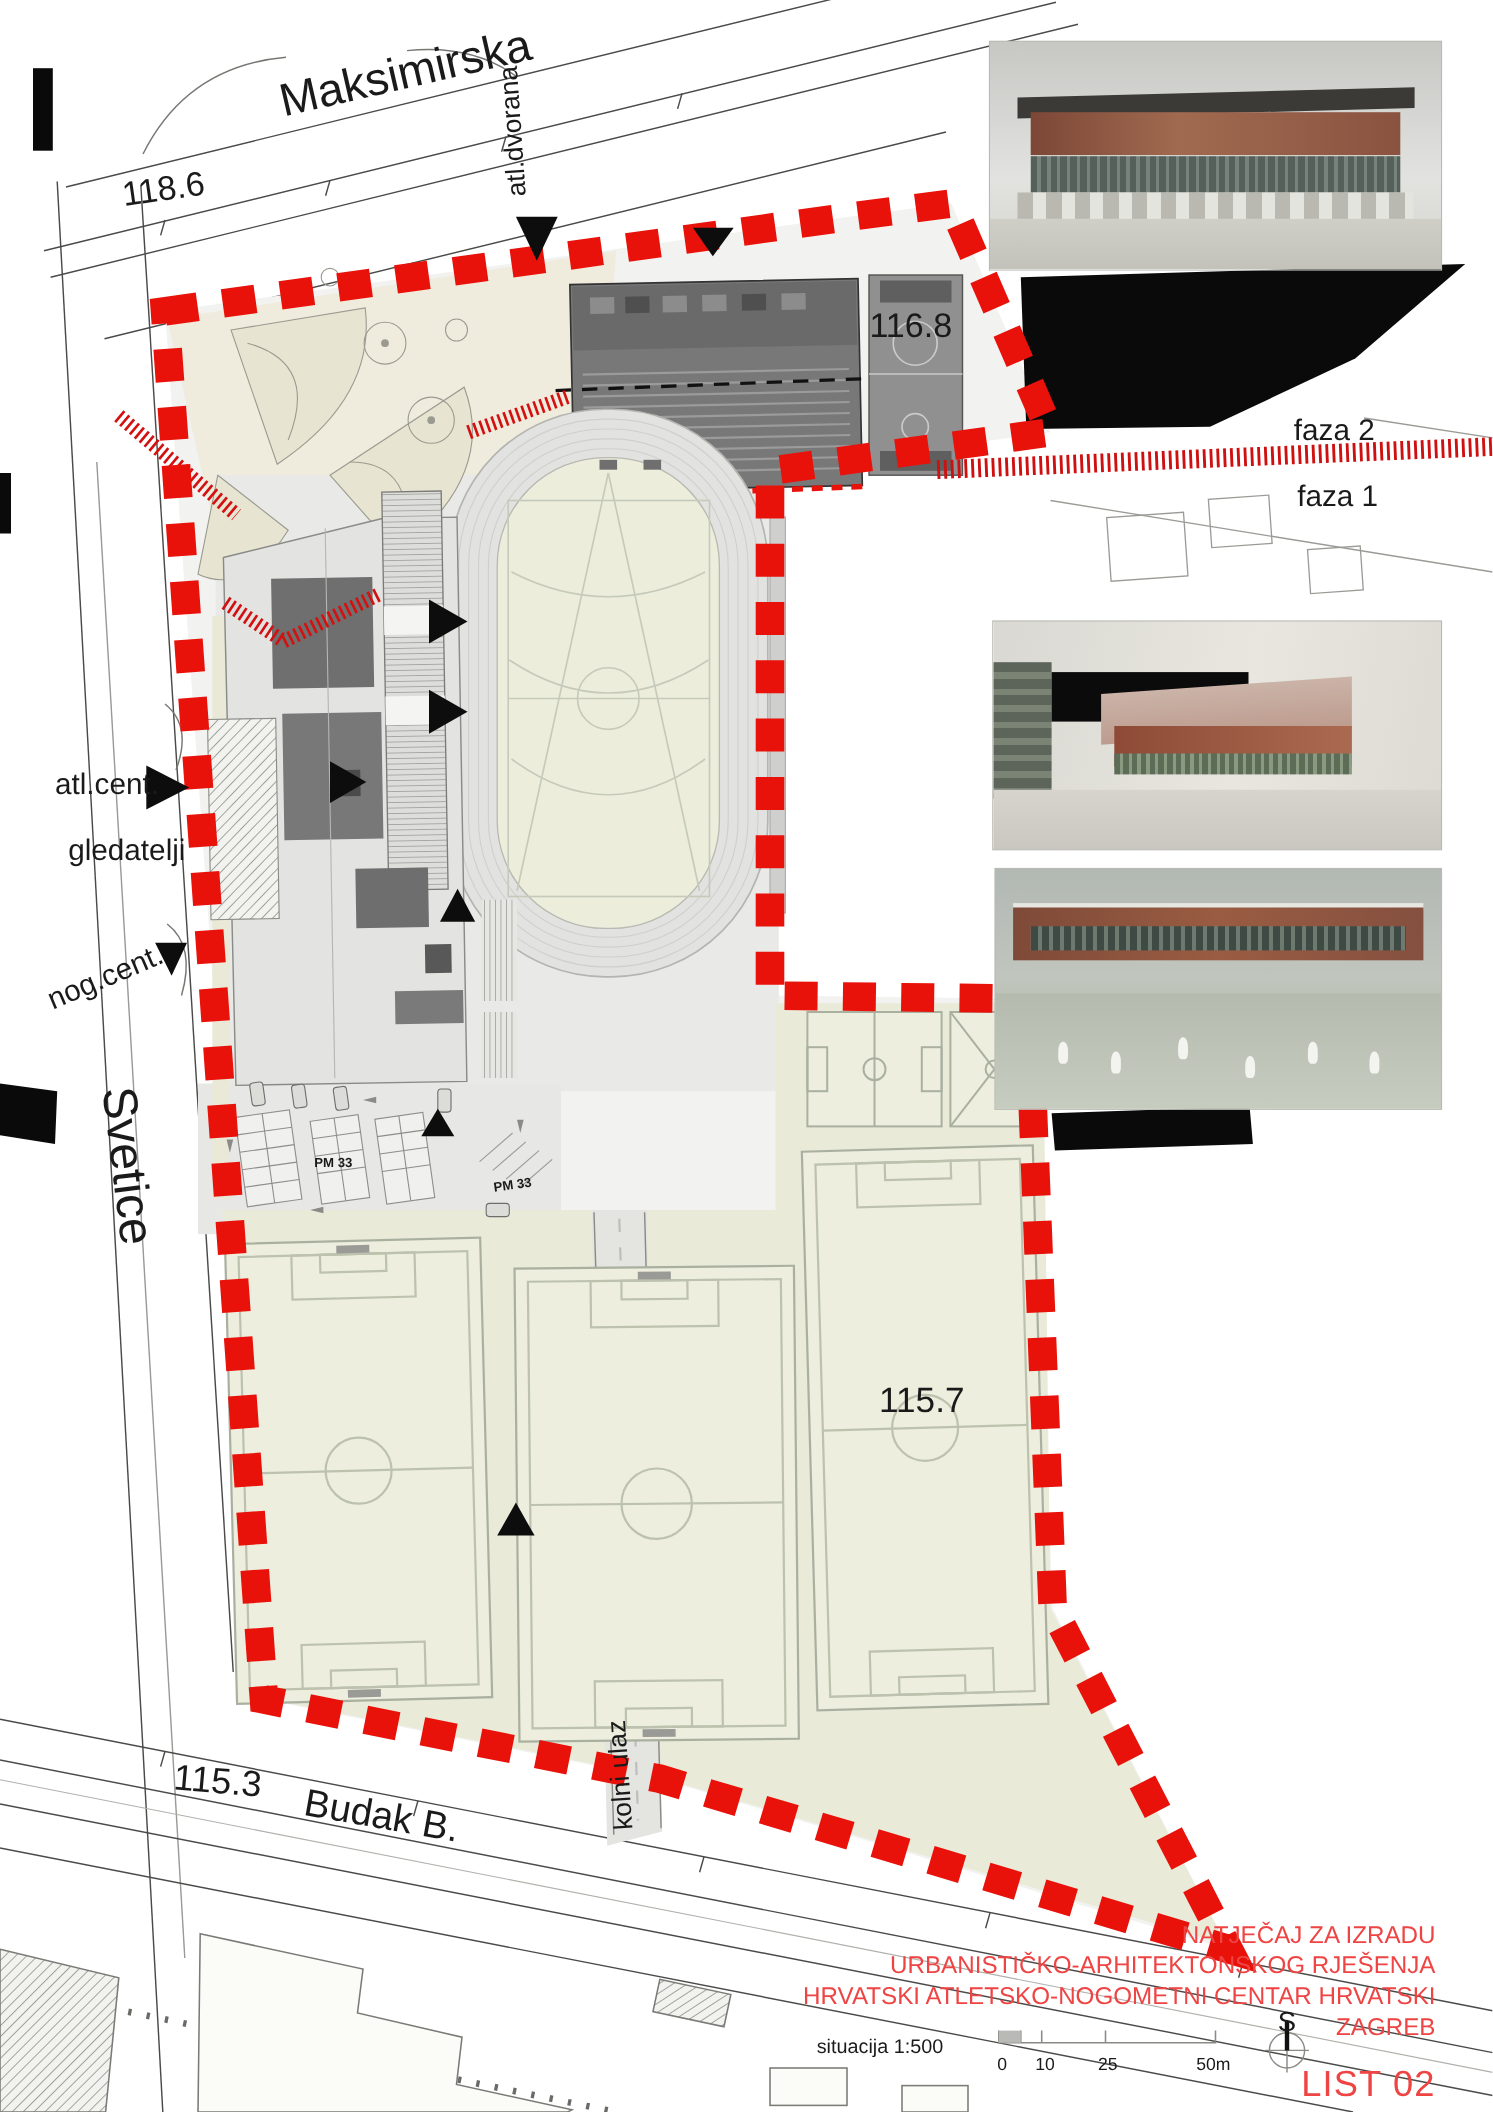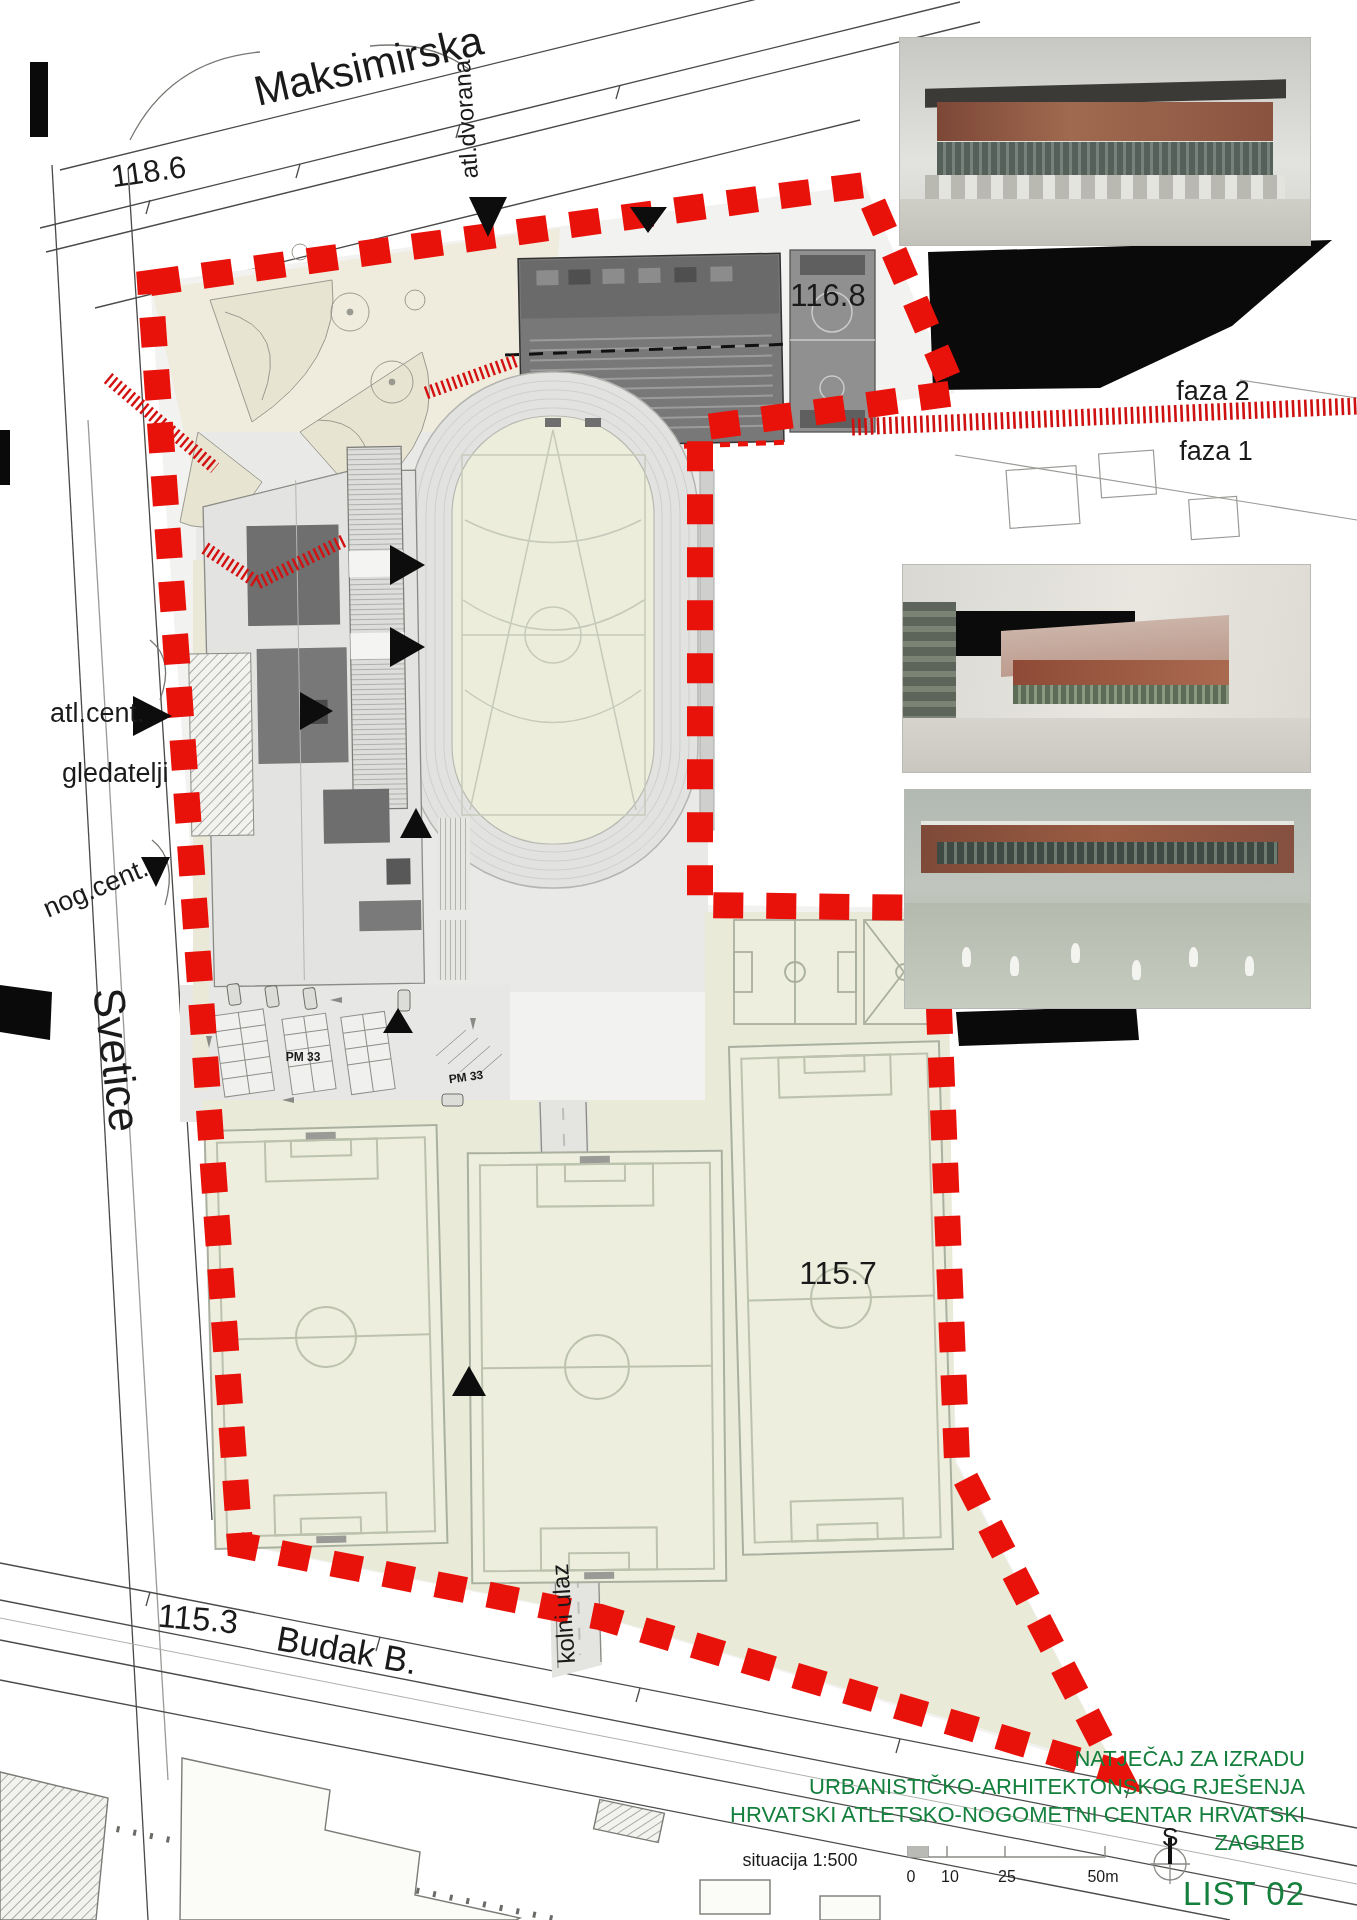--- a/index.html
+++ b/index.html
@@ -24,21 +24,21 @@
   #r2 .glass{left:27%;top:58%;width:53%;height:9%;background:repeating-linear-gradient(90deg,#5d6c56 0 5px,#8a9a80 5px 8px);}
   #r2 .ground{left:0;top:74%;width:100%;height:26%;background:linear-gradient(#d6d4cc,#c9c7bf);}
   
   #r3{left:905px;top:790px;width:405px;height:218px;background:linear-gradient(#b2b8b2,#c0c5be 45%,#bcc2b6 55%,#cdd2c6);}
   #r3 .fac{left:4%;top:16%;width:92%;height:22%;background:linear-gradient(90deg,#7e4a38,#9a5c42 50%,#855040);}
   #r3 .glass{left:8%;top:24%;width:84%;height:10%;background:repeating-linear-gradient(90deg,#3f4a44 0 7px,#6c7a70 7px 10px);}
   #r3 .parapet{left:4%;top:14%;width:92%;height:3%;background:#e7e7e2;}
   #r3 .field{left:0;top:52%;width:100%;height:48%;background:linear-gradient(#b4baae,#c6ccbf);}
   #r3 .fig{width:9px;height:20px;background:#f3f3ef;border-radius:45% 45% 30% 30%;}
   
-  .tb{position:absolute;right:52px;text-align:right;color:#15803d;white-space:nowrap;}
+  .tb{position:absolute;right:52px;text-align:right;color:#ef4444;white-space:nowrap;}
   #tb1{top:1746px;font-size:22px;}
   #tb2{top:1774px;font-size:22px;}
   #tb3{top:1802px;font-size:22px;}
   #tbz{top:1830px;font-size:22px;margin-left:48px;}
   #tbl{top:1875px;font-size:33px;font-weight:normal;letter-spacing:1px;}
 </style>
 </head>
 <body>
 
 <div class="canvas">

